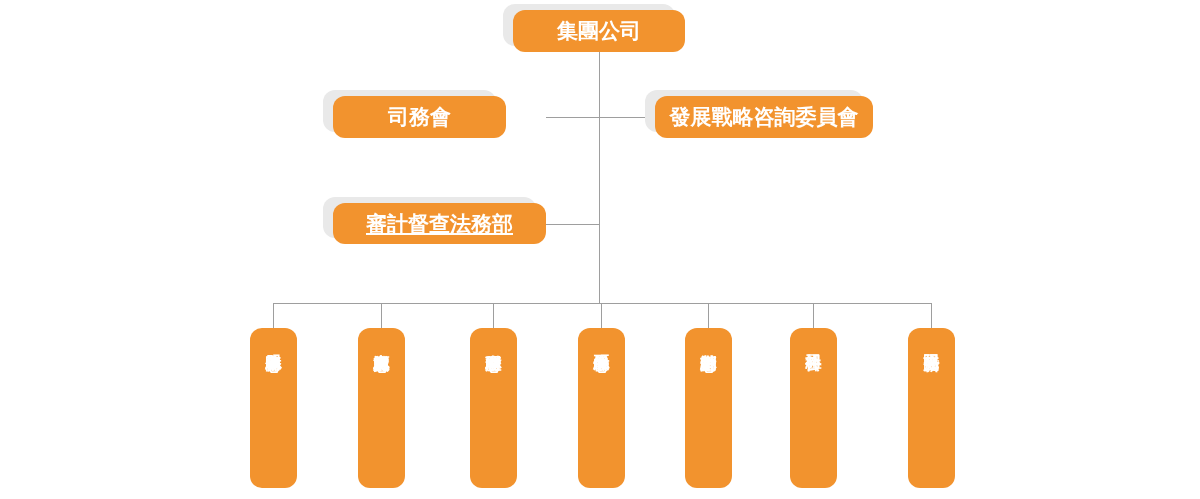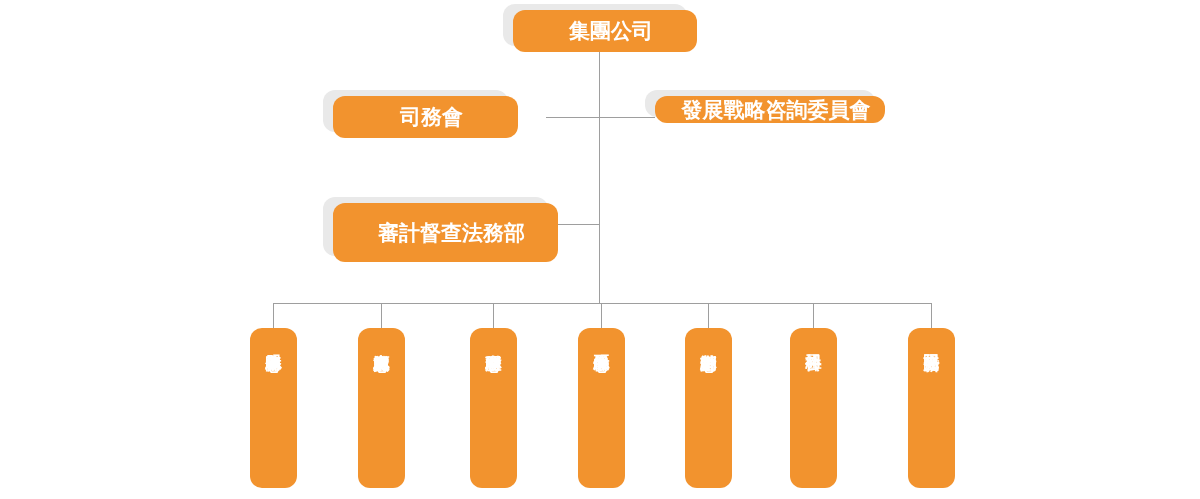--- a/index.html
+++ b/index.html
@@ -43,26 +43,25 @@
     color: #ffffff;
     display: flex;
     align-items: center;
     justify-content: center;
     font-weight: bold;
     font-size: 21px;
     white-space: nowrap;
   }
   .node.shadowed {
     box-shadow: -10px -6px 0 0 #e9e9e9;
-    padding-left: 12px;
   }
   #node-root   { left: 513px; top: 10px;  width: 172px; height: 42px; }
   #node-l2a    { left: 333px; top: 96px;  width: 173px; height: 42px; }
-  #node-l2b    { left: 655px; top: 96px;  width: 218px; height: 27px; }
-  #node-l3a    { left: 333px; top: 203px; width: 213px; height: 59px; }
+  #node-l2b    { left: 655px; top: 96px;  width: 218px; height: 42px; }
+  #node-l3a    { left: 333px; top: 203px; width: 213px; height: 41px; text-decoration: underline; }
 
   
   .vnode {
     position: absolute;
     top: 328px;
     width: 47px;
     height: 160px;
     background: #f2932e;
     border-radius: 12px;
     color: #ffffff;

